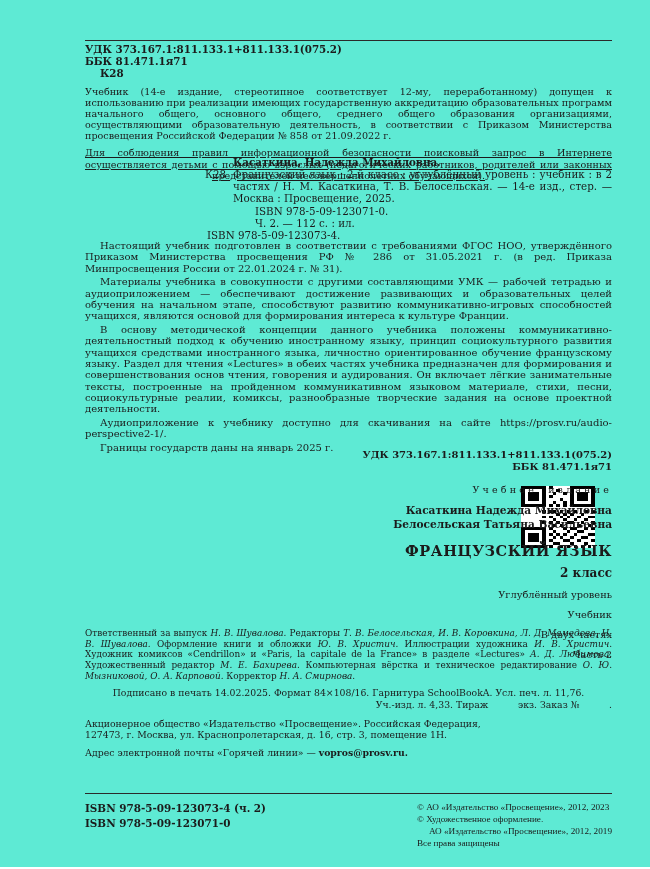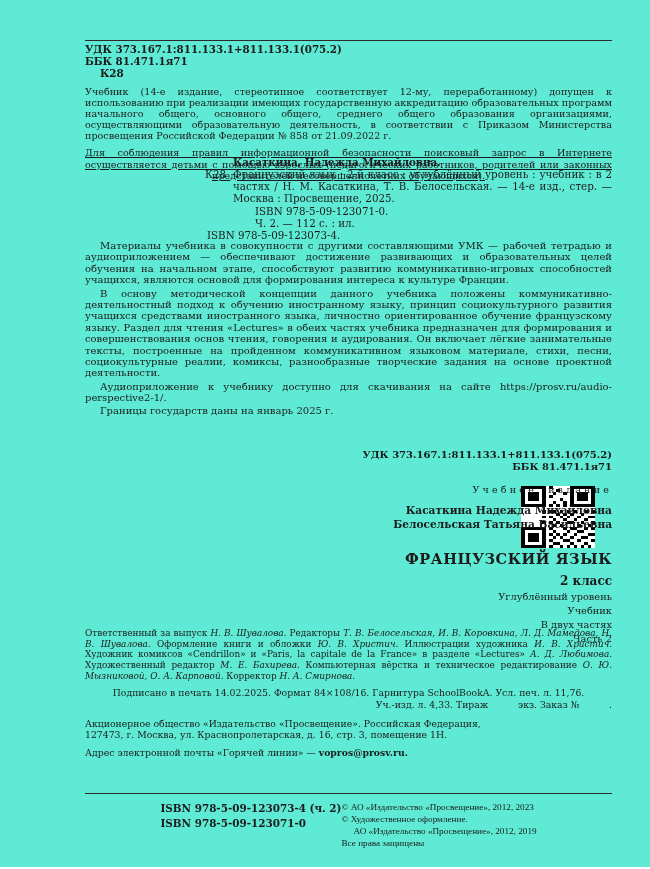--- a/index.html
+++ b/index.html
@@ -27,38 +27,38 @@
   .sec-ann{top:240px;}
   .ann{margin:0 0 2px 0;font-size:10px;line-height:1.14;text-align:justify;text-indent:15px;}
 
   
   .sec-udk2{top:449px;text-align:right;font-weight:bold;font-size:10px;line-height:1.22;}
 
   
   .sec-ed{top:484px;text-align:right;}
   .ed-label{font-size:9.5px;letter-spacing:3.2px;word-spacing:5px;}
   .ed-authors{margin-top:9px;font-weight:bold;font-size:10.6px;line-height:1.3;}
-  .ed-title{margin-top:18px;font-weight:bold;font-size:14.5px;letter-spacing:.6px;}
+  .ed-title{margin-top:10px;font-weight:bold;font-size:14.5px;letter-spacing:.6px;}
   .ed-grade{margin-top:7px;font-weight:bold;font-size:12px;}
-  .ed-line{margin-top:3px;font-size:9.8px;}
+  .ed-line{margin-top:9px;font-size:9.8px;}
 
   
   .sec-imp{top:627px;}
   .imp-center{font-size:9.5px;}
   .imp-credits{margin:1px 0 0 0;font-size:8.9px;line-height:1.2;text-align:justify;}
   .imp-credits .it{font-style:italic;}
   .imp-print{margin-top:6px;font-size:9.3px;line-height:1.25;text-align:center;}
   .imp-print2{font-size:9.3px;line-height:1.25;text-align:right;}
   .imp-pub{margin-top:7px;font-size:9.3px;line-height:1.25;}
   .imp-email{margin-top:6px;font-size:9.3px;}
   .imp-email b{font-weight:bold;}
 
   
   .footer-rule{top:793px;}
-  .sec-foot{top:801px;display:flex;justify-content:center;align-items:flex-start;}
+  .sec-foot{top:801px;display:flex;justify-content:space-between;align-items:flex-start;}
   .foot-isbn{font-weight:bold;font-size:10.4px;line-height:1.4;}
   .foot-copy{font-size:9.2px;line-height:1.32;font-family:Liberation Serif, serif;}
   .foot-copy .ind{padding-left:12px;}
 
   
   .qr{position:absolute;left:521px;top:486px;width:74px;height:62px;}
   .qr svg{display:block;width:100%;height:100%;}
 </style>
 </head>
 <body>
@@ -78,20 +78,21 @@
   <div class="sec-card">
     <div class="card-code">К28</div>
     <div class="card-author">Касаткина, Надежда Михайловна.</div>
     <p class="card-desc">Французский язык : 2-й класс : углублённый уровень : учебник : в 2 частях / Н. М. Касаткина, Т. В. Белосельская. — 14-е изд., стер. — Москва : Просвещение, 2025.</p>
     <div class="card-isbn-a">ISBN 978-5-09-123071-0.</div>
     <div class="card-part">Ч. 2. — 112 с. : ил.</div>
     <div class="card-isbn-b">ISBN 978-5-09-123073-4.</div>
   </div>
 
   <div class="abs sec-ann">
+    <p class="ann">Настоящий учебник подготовлен в соответствии с требованиями ФГОС НОО, утверждённого Приказом Министерства просвещения РФ № 286 от 31.05.2021 г. (в ред. Приказа Минпросвещения России от 22.01.2024 г. № 31).</p>
     <p class="ann">Материалы учебника в совокупности с другими составляющими УМК — рабочей тетрадью и аудиоприложением — обеспечивают достижение развивающих и образовательных целей обучения на начальном этапе, способствуют развитию коммуникативно-игровых способностей учащихся, являются основой для формирования интереса к культуре Франции.</p>
     <p class="ann">В основу методической концепции данного учебника положены коммуникативно-деятельностный подход к обучению иностранному языку, принцип социокультурного развития учащихся средствами иностранного языка, личностно ориентированное обучение французскому языку. Раздел для чтения «Lectures» в обеих частях учебника предназначен для формирования и совершенствования основ чтения, говорения и аудирования. Он включает лёгкие занимательные тексты, построенные на пройденном коммуникативном языковом материале, стихи, песни, социокультурные реалии, комиксы, разнообразные творческие задания на основе проектной деятельности.</p>
     <p class="ann">Аудиоприложение к учебнику доступно для скачивания на сайте https://prosv.ru/audio-perspective2-1/.</p>
     <p class="ann">Границы государств даны на январь 2025 г.</p>
   </div>
 
   <div class="abs sec-udk2">
     <div>УДК 373.167.1:811.133.1+811.133.1(075.2)</div>
     <div>ББК 81.471.1я71</div>
   </div>

